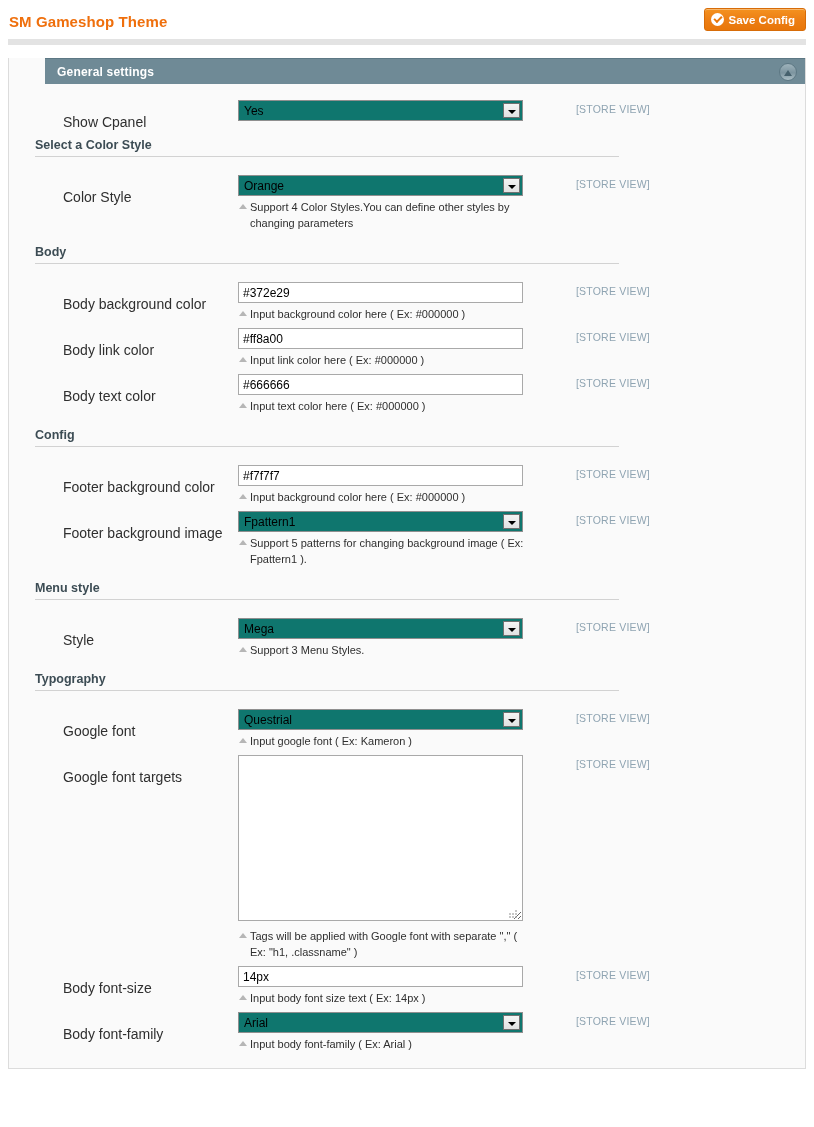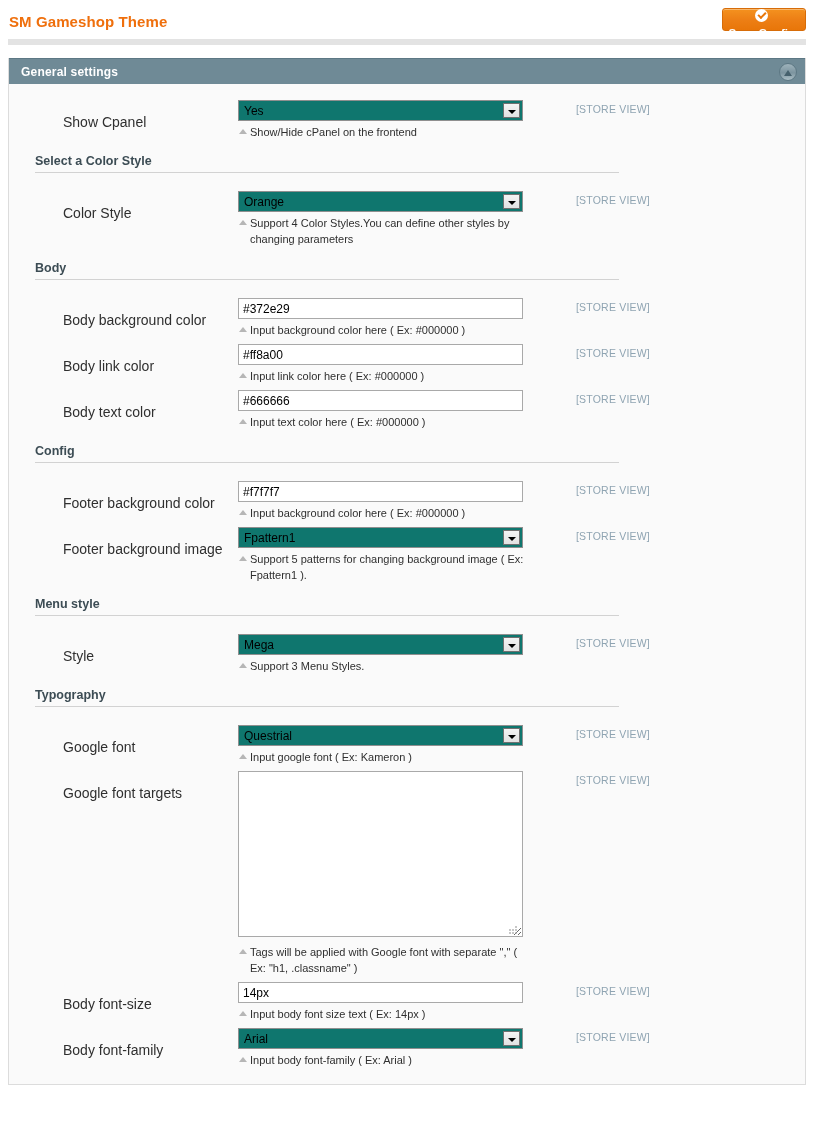--- a/index.html
+++ b/index.html
@@ -35,21 +35,20 @@
     align-items: center;
     gap: 5px;
     background: linear-gradient(to bottom, #f4921f 0%, #ed7f15 50%, #e87609 100%);
     border: 1px solid #d76c08;
     border-radius: 3px;
     color: #ffffff;
     font-size: 11.5px;
     font-weight: bold;
     cursor: pointer;
     box-shadow: inset 0 1px 0 rgba(255,255,255,.35);
-    flex-direction: column;
   }
   .save-btn .check {
     width: 13px; height: 13px; flex: 0 0 13px;
     border-radius: 50%;
     background: #ffffff;
     position: relative;
   }
   .save-btn .check::after {
     content: "";
     position: absolute;
@@ -75,20 +74,21 @@
     border: 1px solid #dcdcdc;
     border-top: none;
   }
   .panel-head {
     position: relative;
     height: 26px;
     background: #6f8a96;
     border-top: 1px solid #5d7884;
     display: flex;
     align-items: center;
+    margin-left: 36px;
   }
   .panel-head .title {
     color: #ffffff;
     font-size: 12px;
     font-weight: bold;
     padding-left: 12px;
     letter-spacing: .2px;
   }
   .collapse-btn {
     position: absolute;
@@ -252,21 +252,20 @@
       <span class="collapse-btn"></span>
     </div>
     <div class="panel-body">
         <div class="row">
           <div class="label">Show Cpanel</div>
           <div class="control">
             <div class="selectwrap">
               <span class="val">Yes</span>
               <span class="arrowbox"></span>
             </div>
-            <div class="note"><span class="tri"></span><span>Show/Hide cPanel on the frontend</span></div>
           </div>
           <div class="scope">[STORE VIEW]</div>
         </div>
         <div class="legend">Select a Color Style</div>
         <div class="row">
           <div class="label">Color Style</div>
           <div class="control">
             <div class="selectwrap">
               <span class="val">Orange</span>
               <span class="arrowbox"></span>

